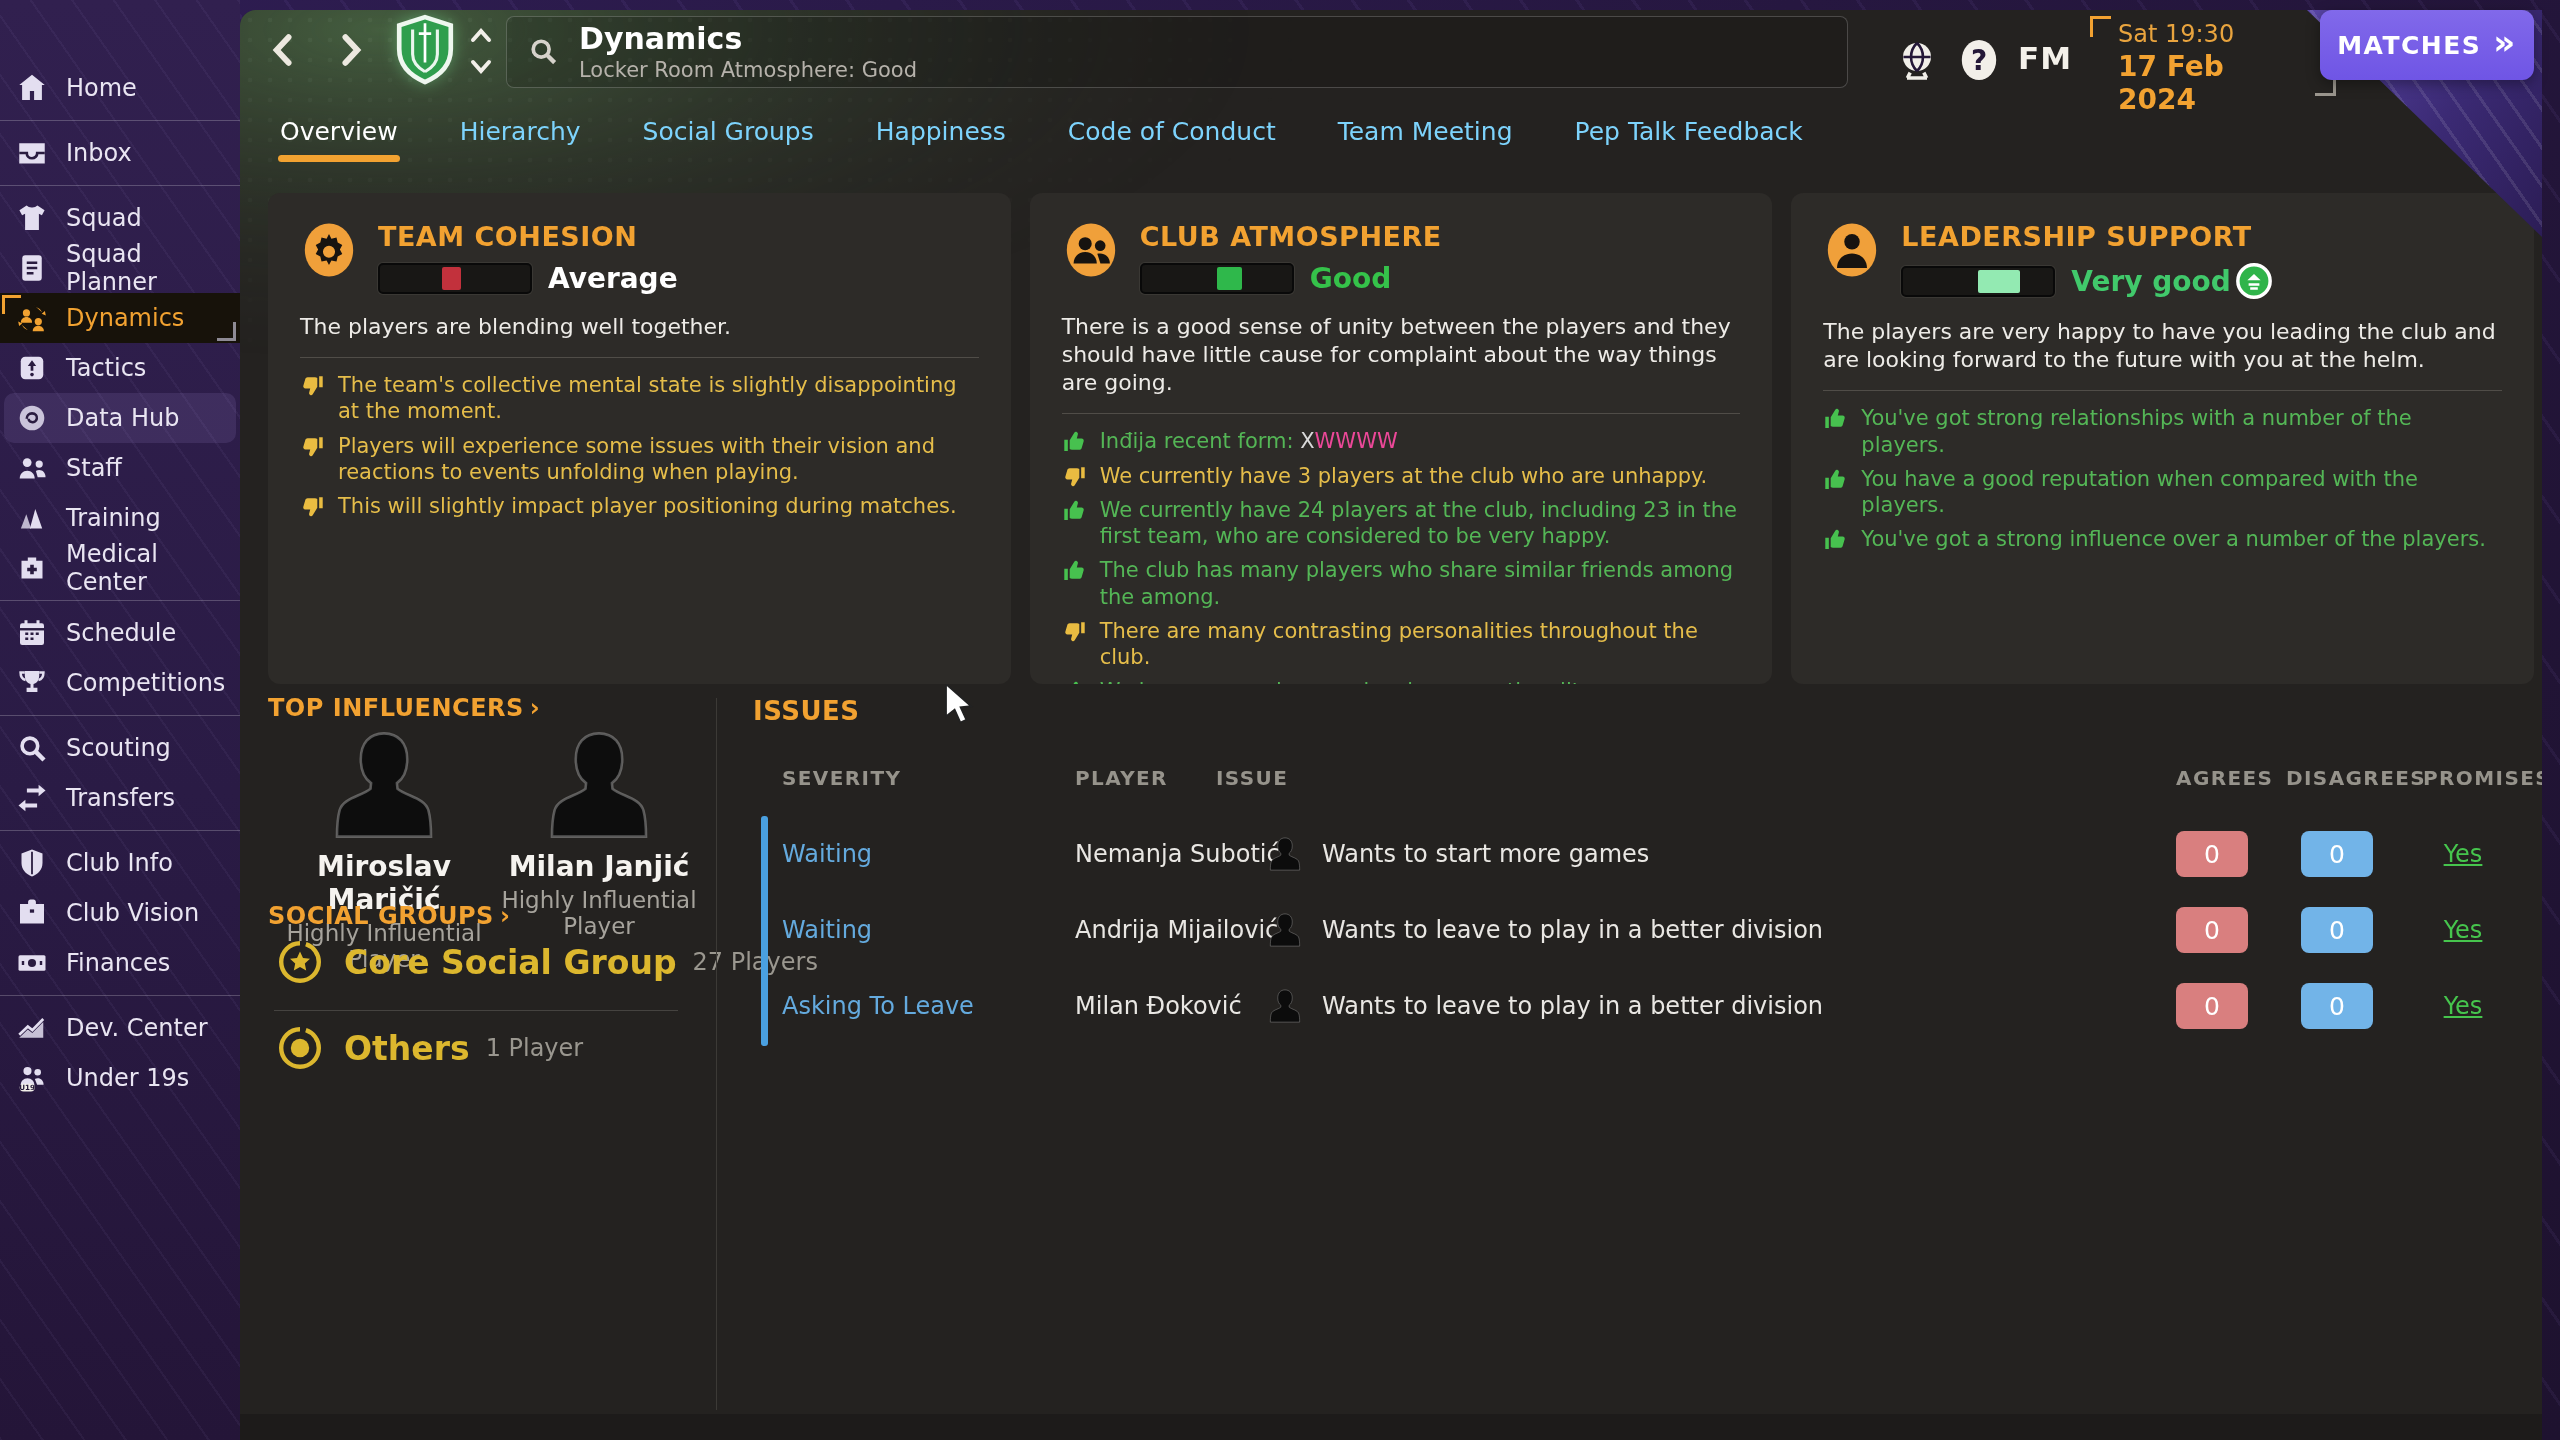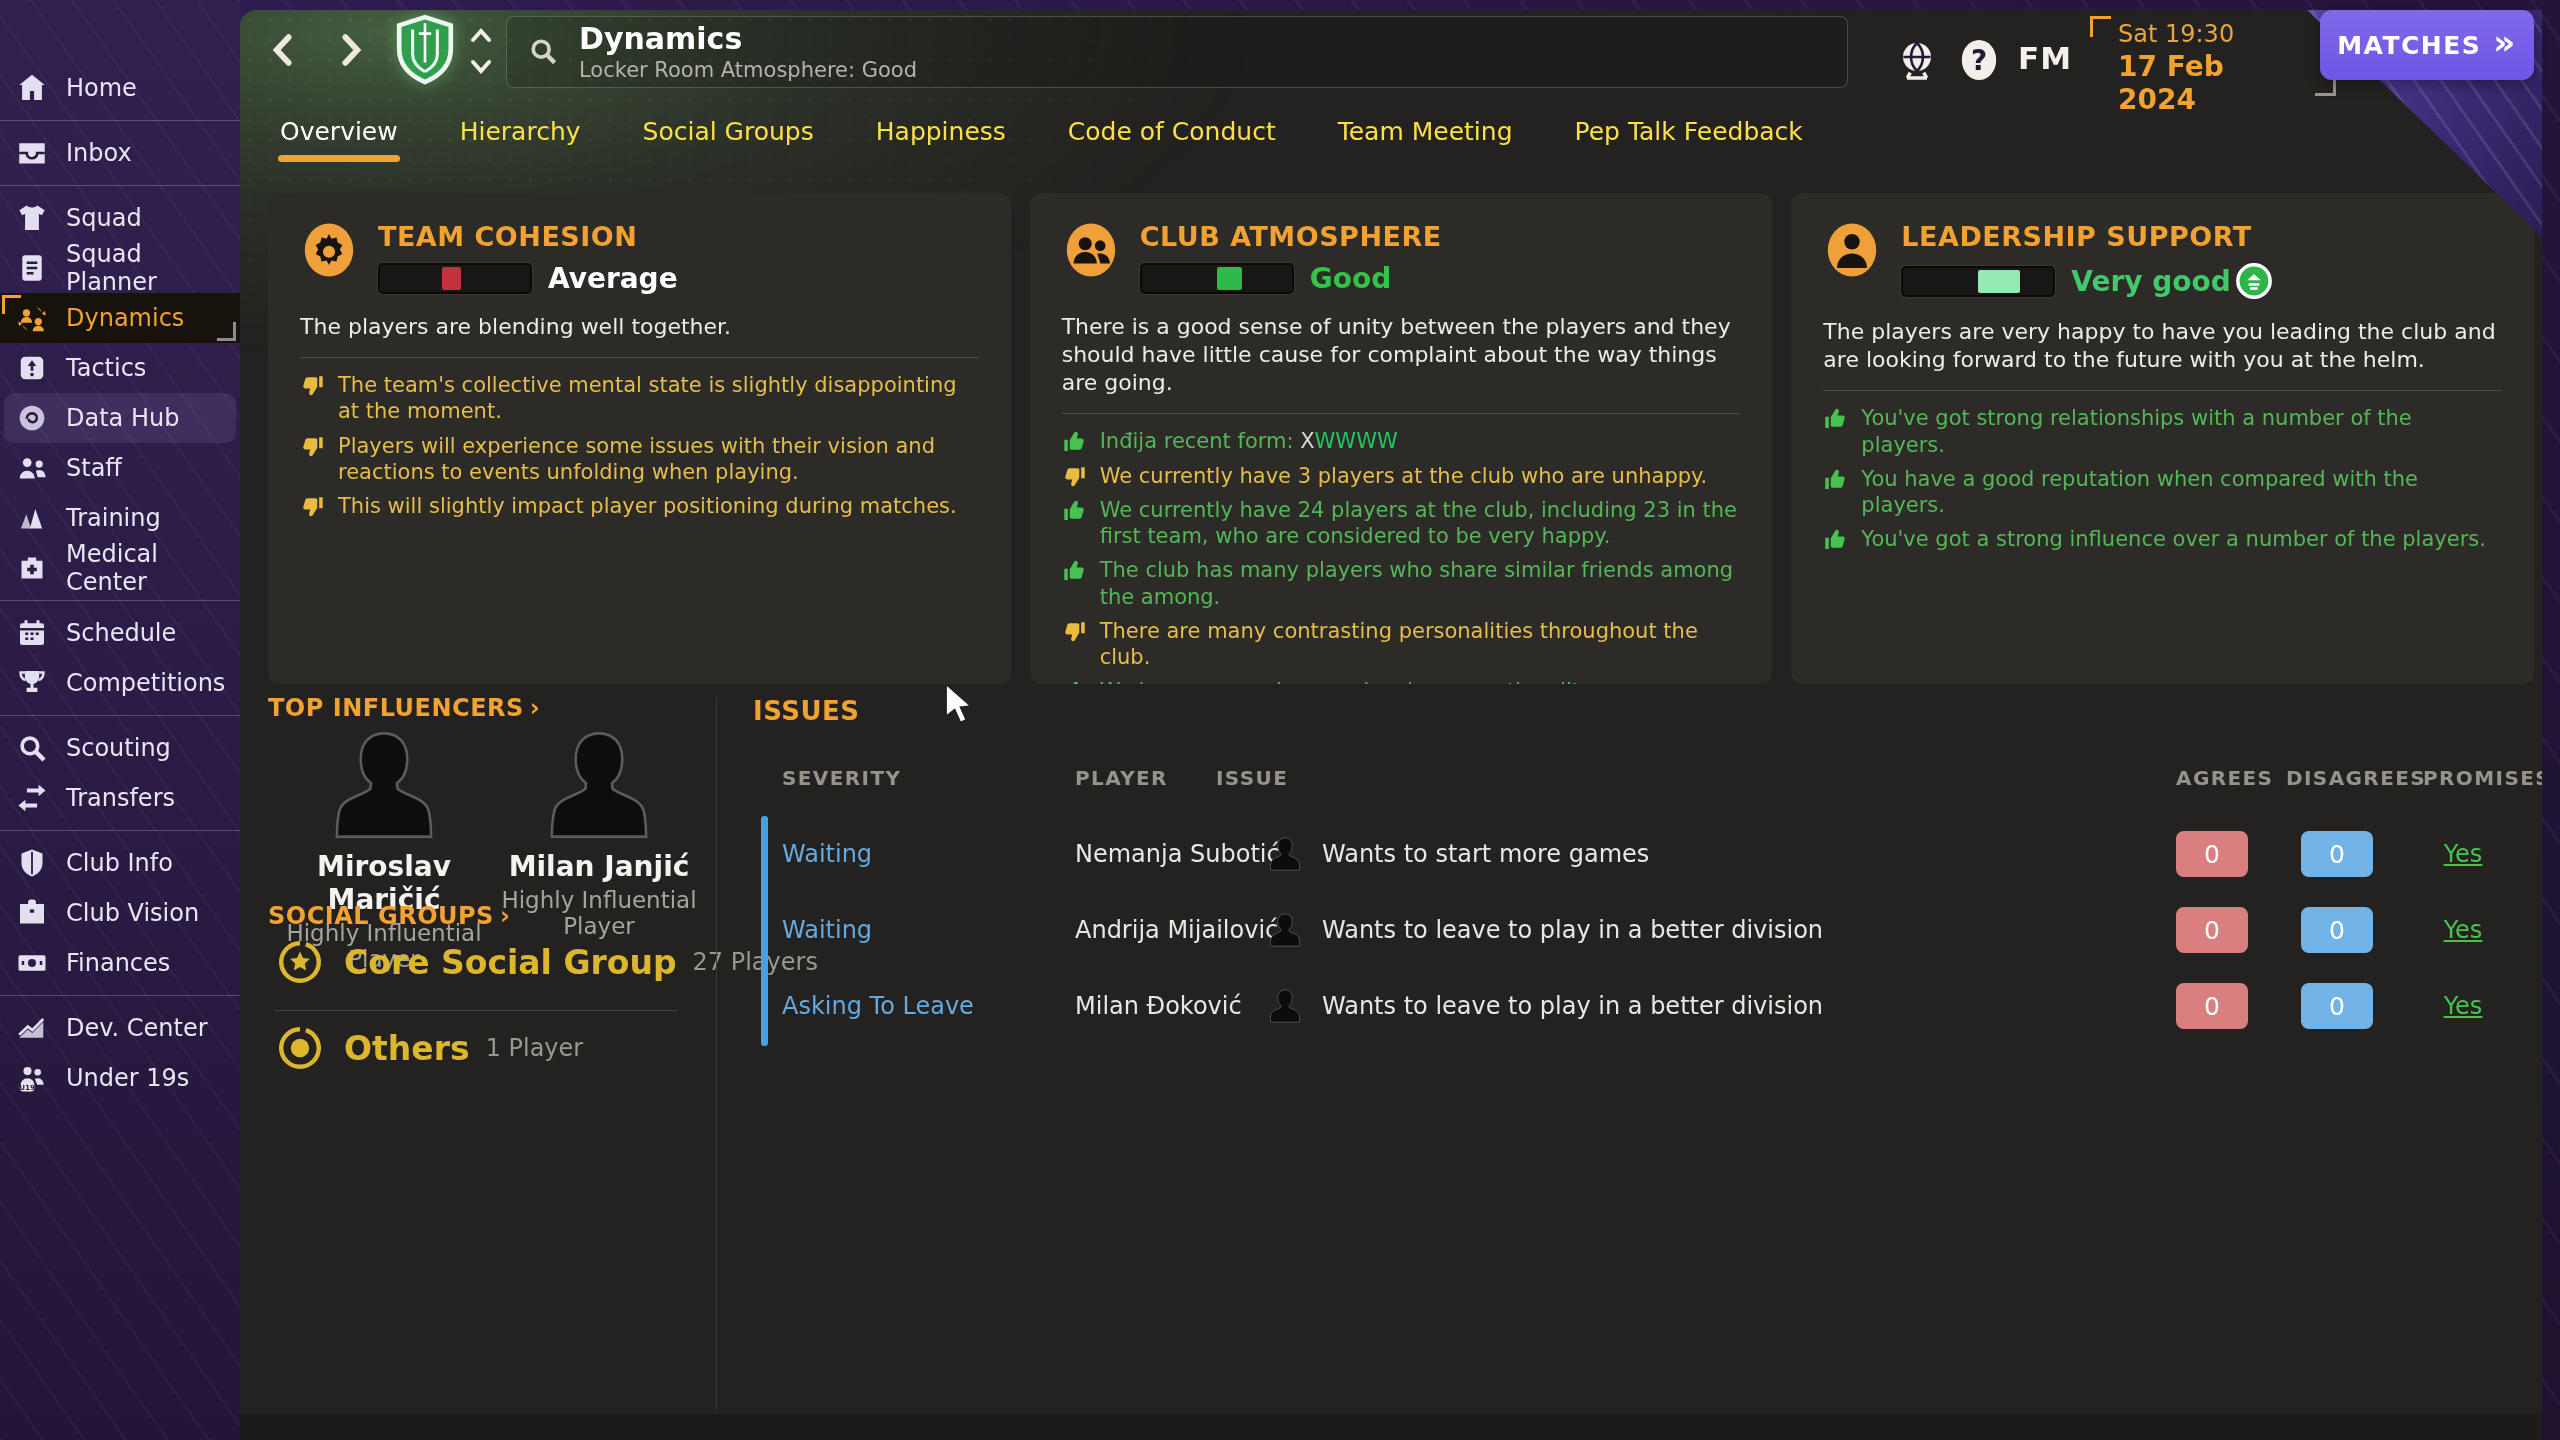--- a/index.html
+++ b/index.html
@@ -59,21 +59,21 @@
   .datebox .l1{position:absolute;left:22px;top:4px;font-size:24px;color:#e9a43e;}
   .datebox .l2{position:absolute;left:22px;top:34px;font-size:28px;font-weight:bold;color:#f2a231;}
   .datebox .bk1{position:absolute;left:-6px;top:0;width:18px;height:18px;border-left:3px solid #f2a231;border-top:3px solid #f2a231;}
   .datebox .bk2{position:absolute;right:-28px;bottom:-4px;width:18px;height:18px;border-right:3px solid #9b968e;border-bottom:3px solid #9b968e;}
   .matchesbtn{position:absolute;left:2320px;top:10px;width:214px;height:70px;z-index:30;border:none;cursor:pointer;
        background:linear-gradient(180deg,#8169ea,#6f55e5);border-radius:12px;color:#fff;font-weight:bold;
        font-size:25px;letter-spacing:1.5px;font-family:inherit;display:flex;align-items:center;justify-content:center;gap:12px;
        box-shadow:0 4px 14px rgba(0,0,0,.35);}
   
   .tabs{position:absolute;left:0;top:98px;right:0;height:50px;display:flex;align-items:center;padding-left:40px;}
-  .tab{position:relative;margin-right:62px;font-size:25px;color:#fde047;cursor:pointer;padding-bottom:4px;}
+  .tab{position:relative;margin-right:62px;font-size:25px;color:#7dd3fc;cursor:pointer;padding-bottom:4px;}
   .tab.active{color:#fff;}
   .tab.active::after{content:"";position:absolute;left:-2px;right:-2px;bottom:-12px;height:7px;border-radius:4px;background:#f2a231;}
   
   .cards{position:absolute;left:28px;top:183px;width:2266px;height:491px;display:flex;gap:19px;}
   .card{flex:1;background:#2d2b28;border-radius:12px;padding:26px 32px;box-sizing:border-box;overflow:hidden;}
   .card-head{display:flex;}
   .card-ico{width:58px;height:58px;flex:0 0 58px;margin-top:2px;}
   .card-head-r{margin-left:20px;}
   .card h2{margin:2px 0 10px;font-size:27px;letter-spacing:.5px;color:#f2a231;}
   .bar-row{display:flex;align-items:center;gap:16px;}
@@ -407,21 +407,21 @@
             </div>
           </div>
         </div>
         <p class="card-desc">There is a good sense of unity between the players and they should have little cause for complaint about the way things are going.</p>
         <hr>
         <ul class="bullets">
           <li class="up">
               <svg class="thumb" viewBox="0 0 24 24">
                 <path fill="#47c14f" d="M2.2 10.4h3.4V21H2.2zM7.4 20.1V10.8l4.4-7.3c.5-.8 1.5-1.1 2.3-.7.9.4 1.4 1.4 1.1 2.4l-1 3.9h4.6c1.4 0 2.4 1.3 2 2.6l-1.9 6.5c-.3 1-1.2 1.7-2.2 1.7H9.6c-.8 0-1.6-.3-2.2-.8z"></path>
               </svg>
-            <span><span style="color: rgb(84, 182, 86);">Inđija recent form: </span><span style="color: rgb(217, 217, 217);">X</span><span style="color: #22c55e;">WWWW</span></span>
+            <span><span style="color: rgb(84, 182, 86);">Inđija recent form: </span><span style="color: rgb(217, 217, 217);">X</span><span style="color: #ec4899;">WWWW</span></span>
             </li>
           <li class="down">
               <svg class="thumb" viewBox="0 0 24 24">
                 <path fill="#e9bc41" transform="rotate(180 12 12)" d="M2.2 10.4h3.4V21H2.2zM7.4 20.1V10.8l4.4-7.3c.5-.8 1.5-1.1 2.3-.7.9.4 1.4 1.4 1.1 2.4l-1 3.9h4.6c1.4 0 2.4 1.3 2 2.6l-1.9 6.5c-.3 1-1.2 1.7-2.2 1.7H9.6c-.8 0-1.6-.3-2.2-.8z"></path>
               </svg>
               <span>We currently have 3 players at the club who are unhappy.</span>
             </li>
           <li class="up">
               <svg class="thumb" viewBox="0 0 24 24">
                 <path fill="#47c14f" d="M2.2 10.4h3.4V21H2.2zM7.4 20.1V10.8l4.4-7.3c.5-.8 1.5-1.1 2.3-.7.9.4 1.4 1.4 1.1 2.4l-1 3.9h4.6c1.4 0 2.4 1.3 2 2.6l-1.9 6.5c-.3 1-1.2 1.7-2.2 1.7H9.6c-.8 0-1.6-.3-2.2-.8z"></path>

